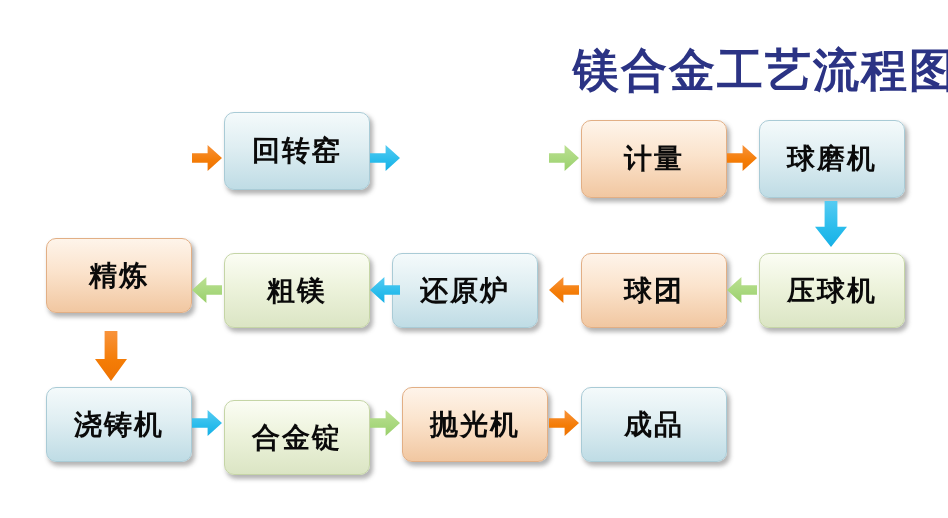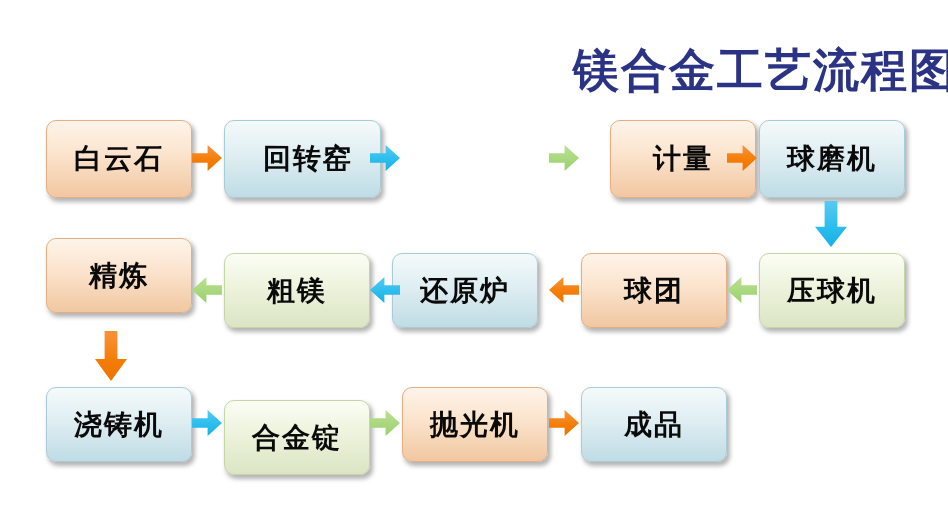--- a/index.html
+++ b/index.html
@@ -69,27 +69,24 @@
   .arrow.c-cyan   { background: linear-gradient(180deg, #55CBF2 0%, #29BCEC 60%, #17B0E6 100%); }
   .arrow.c-green  { background: linear-gradient(180deg, #BCE092 0%, #A7D77C 60%, #9ACF6B 100%); }
 </style>
 </head>
 <body>
 
 <div class="canvas">
 
   <h1 class="title">镁合金工艺流程图</h1>
 
-  <div class="node peach" style="left:46px; top:120px; height:76px;">
-    <span>白云石</span>
-  </div>
-  <div class="node blue" style="left:224px; top:120px; height:76px;padding-left:11px;">
+  <div class="node blue" style="left:224px; top:112px; height:76px;">
     <span>回转窑</span>
   </div>
-  <div class="node peach" style="left:610px; top:120px; height:76px;justify-content:center;">
+  <div class="node peach" style="left:581px; top:120px; height:76px;justify-content:center;">
     <span>计量</span>
   </div>
   <div class="node blue" style="left:759px; top:120px; height:76px;">
     <span>球磨机</span>
   </div>
 
   <div class="node peach" style="left:46px; top:238px; height:73px;">
     <span>精炼</span>
   </div>
   <div class="node green" style="left:224px; top:253px; height:73px;">

